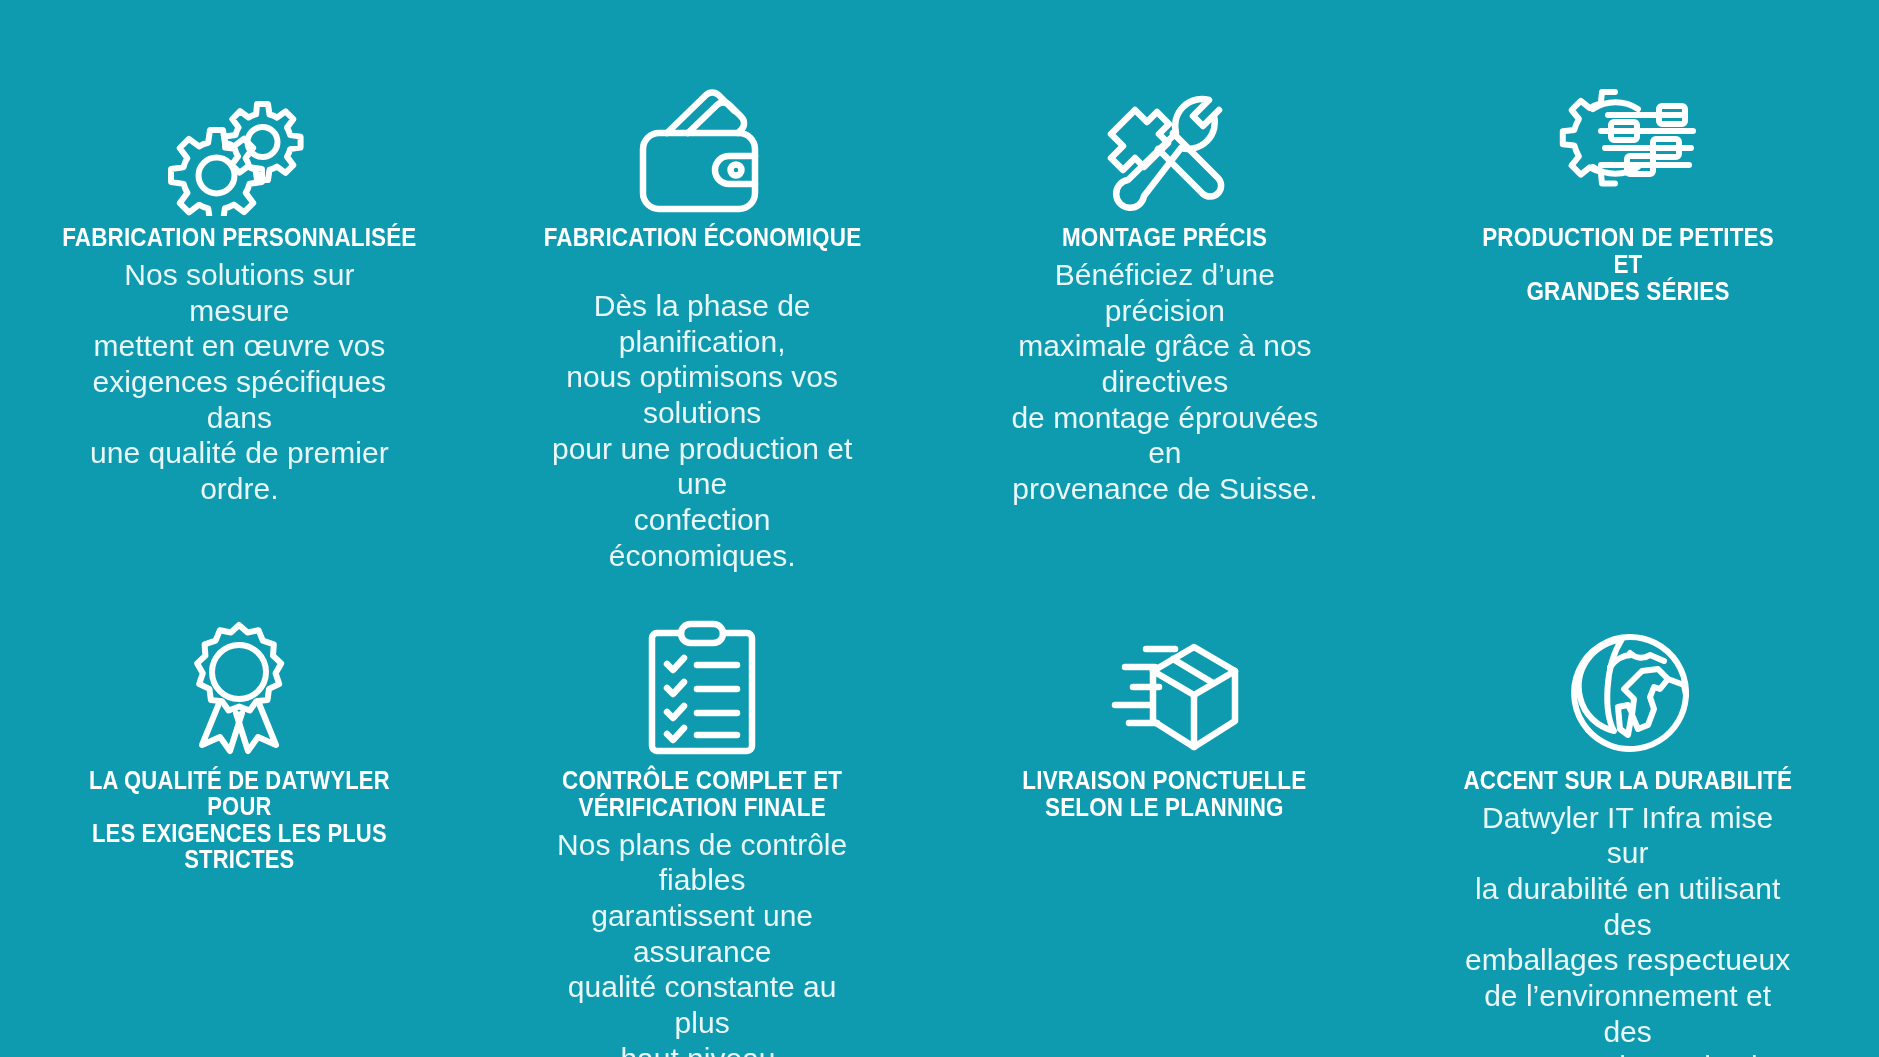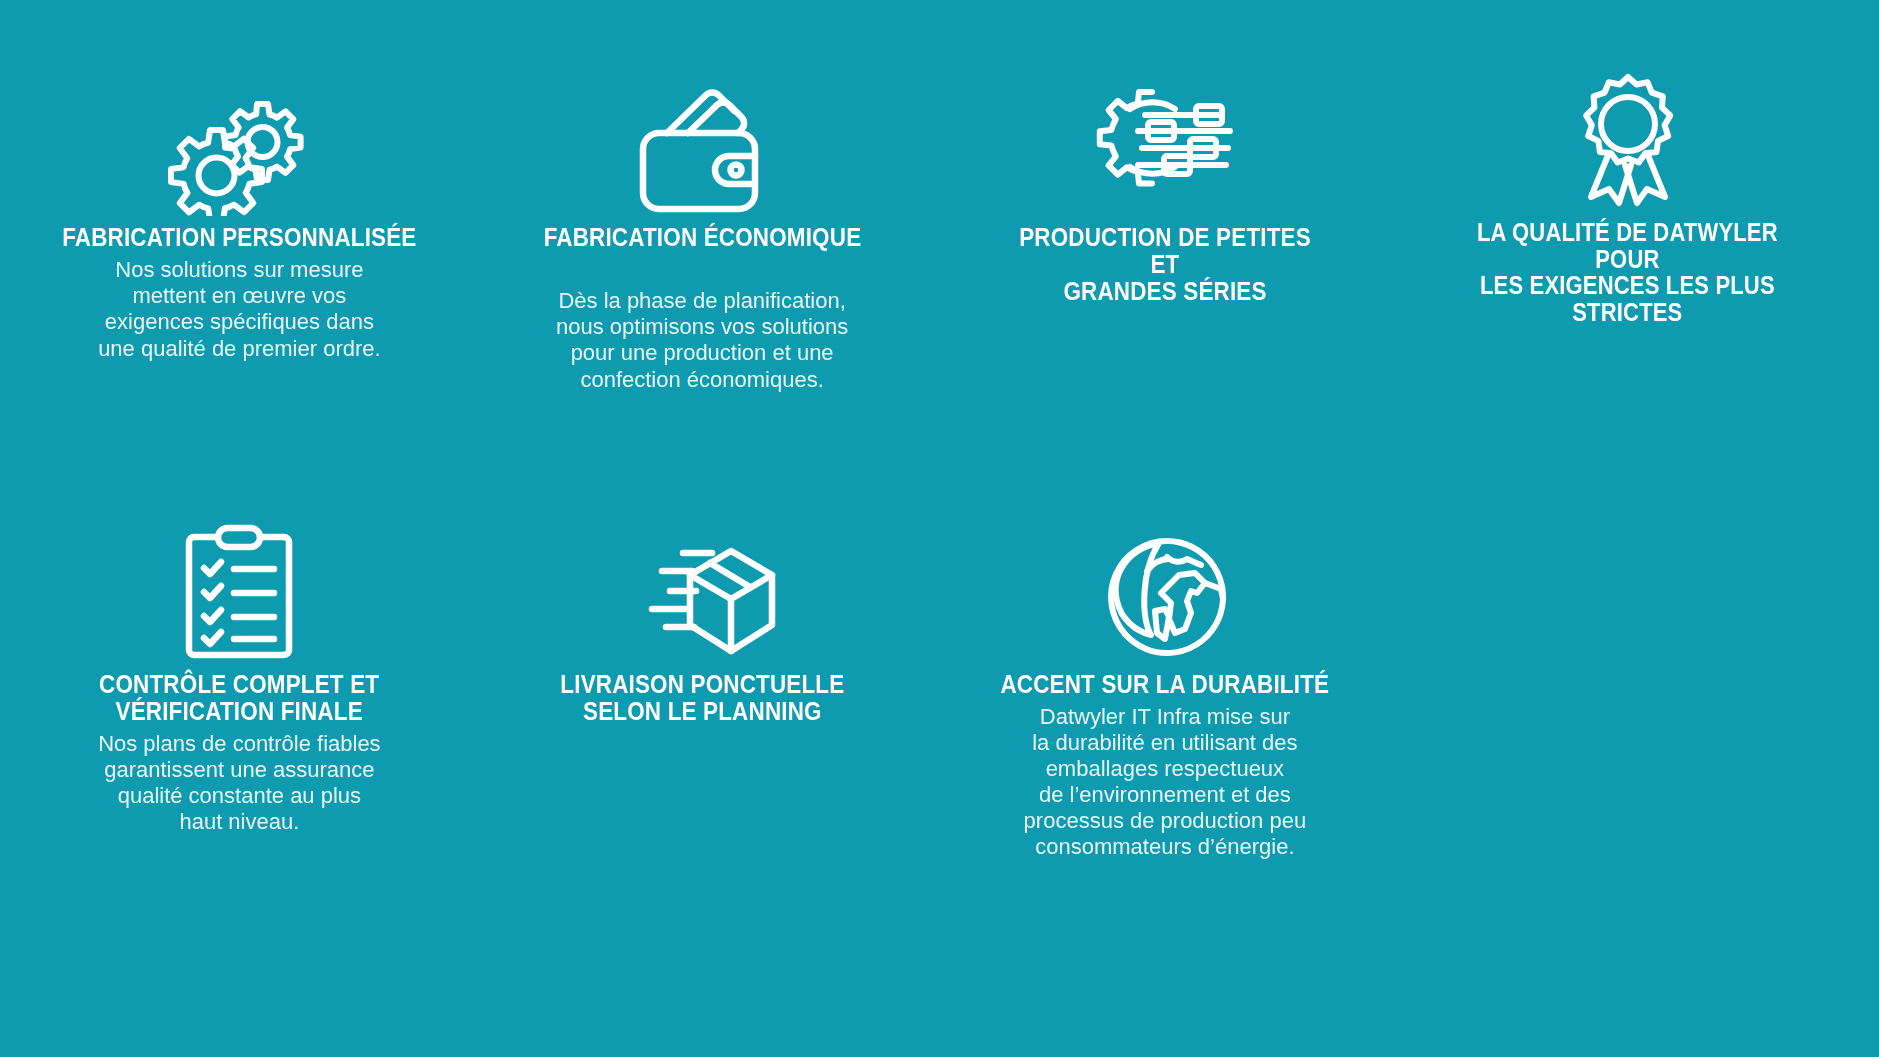--- a/index.html
+++ b/index.html
@@ -51,21 +51,21 @@
     letter-spacing: 0.2px;
     text-align: center;
     text-transform: uppercase;
     transform: scaleX(0.88);
     transform-origin: center top;
     margin: 0 0 6px 0;
     white-space: pre-line;
   }
   .cell-body {
     color: #eaf7f9;
-    font-size: 22px;
+    font-size: 30px;
     line-height: 1.19;
     font-weight: 300;
     text-align: center;
     margin: 0;
     max-width: 330px;
     white-space: pre-line;
   }
   
   .row2 .icon-wrap { height: 185px; }
   .r1c4 .cell-body, .r1c4 .cell-title { max-width: 350px; }
@@ -103,20 +103,36 @@
         <circle cx="103" cy="84" r="5.5"></circle>
       </svg>
     </div>
     <h3 class="cell-title" style="color: rgb(255, 255, 255);">FABRICATION ÉCONOMIQUE</h3>
     <p class="cell-body" style="color: rgb(234, 247, 249); margin-top: 31px;">Dès la phase de planification,
 nous optimisons vos solutions
 pour une production et une
 confection économiques.</p>
   </div>
 
+  <div class="cell r1c3">
+    <div class="icon-wrap">
+      <svg width="140" height="130" viewBox="0 0 140 130" fill="none" stroke="#ffffff" stroke-width="6.5" stroke-linejoin="round" stroke-linecap="round">
+
+        <path d="M16 48 L40 24 l12 12 10-10 12 12 -10 10 9 9 -24 24 -9-9 -12 12 -12-12 12-12 z"></path>
+        <path d="M63 63 L108 108 a11 11 0 0 0 15.5-15.5 L78 47"></path>
+
+        <path d="M122 22 l-16 16 -10-10 16-16 a27 27 0 0 0 -33 33 L31 92 a14 14 0 1 0 16 16 l37-48 a27 27 0 0 0 33-33 z" transform="translate(2,2)"></path>
+      </svg>
+    </div>
+    <h3 class="cell-title" style="color: rgb(255, 255, 255);">MONTAGE PRÉCIS</h3>
+    <p class="cell-body" style="color: rgb(234, 247, 249);">Bénéficiez d’une précision
+maximale grâce à nos directives
+de montage éprouvées en
+provenance de Suisse.</p>
+  </div>
 
   <div class="cell r1c4">
     <div class="icon-wrap">
       <svg width="150" height="132" viewBox="0 0 150 132" fill="none" stroke="#ffffff" stroke-width="6" stroke-linejoin="round" stroke-linecap="round">
         <path d="M62 8 l-13 0 -1.2 11.5 a48 48 0 0 0 -11 4.6 l-9-7.3 -9.2 9.2 7.3 9 a48 48 0 0 0 -4.6 11 L9.8 47.2 l0 13 11.5 1.2 a48 48 0 0 0 4.6 11 l-7.3 9 9.2 9.2 9-7.3 a48 48 0 0 0 11 4.6 L49 99.4 l13 0"></path>
         <path d="M40 25 a41 41 0 0 1 45 0"></path>
         <path d="M40 83 a41 41 0 0 0 45 0"></path>
         <line x1="55" y1="31" x2="128" y2="31"></line>
         <rect x="106" y="22" width="26" height="18" rx="3"></rect>
         <line x1="48" y1="47" x2="140" y2="47"></line>

